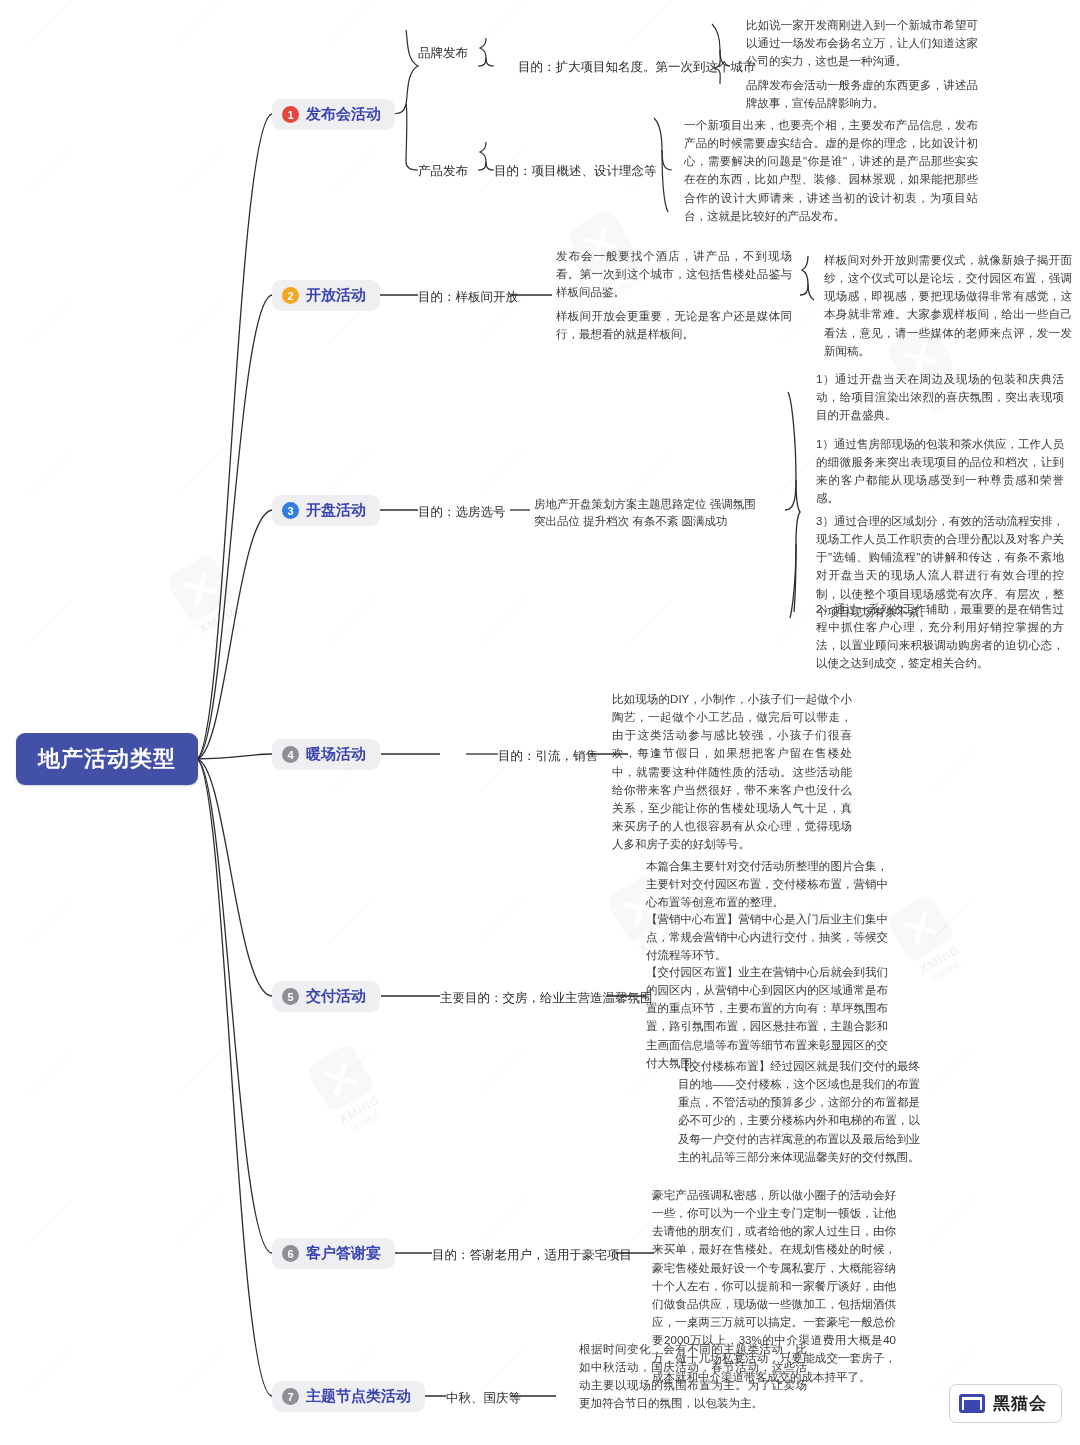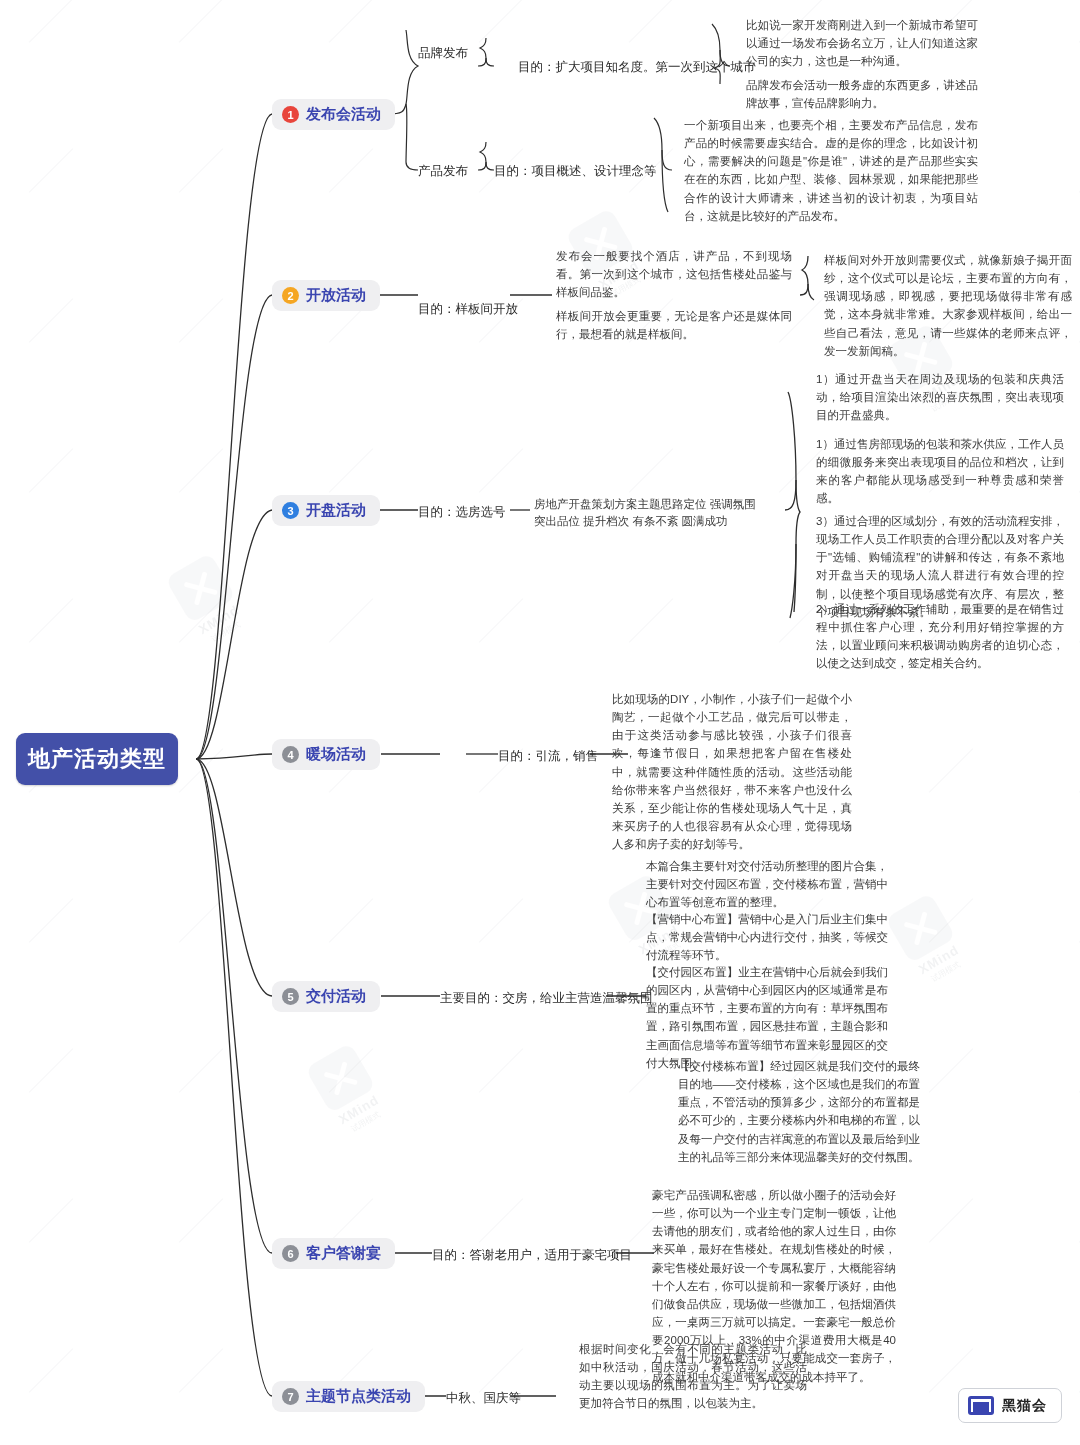--- a/index.html
+++ b/index.html
@@ -23,21 +23,21 @@
   .wm-logo .t{display:block;font-size:13px;letter-spacing:1px;margin-top:3px;font-weight:700;}
   .wm-logo .s{display:block;font-size:8px;margin-top:1px;}
 
   
   svg.lines{position:absolute;left:0;top:0;width:1080px;height:1445px;z-index:1;pointer-events:none;}
 
   
   .root{
     position:absolute;left:16px;top:733px;
     background:#4350a8;color:#fff;border-radius:9px;
-    padding:11px 12px;font-size:22px;font-weight:700;letter-spacing:1px;
+    padding:11px 22px;font-size:22px;font-weight:700;letter-spacing:1px;
     z-index:4;box-shadow:0 1px 2px rgba(0,0,0,.18);
   }
 
   
   .topic{
     position:absolute;z-index:4;
     background:#efeff1;border-radius:9px;
     padding:6px 14px 6px 10px;
     display:flex;align-items:center;gap:7px;
     font-size:15px;font-weight:700;color:#3a45b0;
@@ -73,21 +73,21 @@
   }
   .badge .mail::after{
     content:"";position:absolute;left:3px;top:3px;width:20px;height:13px;
     border-top:2px solid #fff;border-left:2px solid #fff;border-right:2px solid #fff;
     transform:skewY(0deg);box-sizing:border-box;
   }
   .badge .mail::before{
     content:"";position:absolute;left:4px;top:4px;width:18px;height:9px;
     border-top:2px solid #fff;transform:rotate(0);
   }
-  .badge .btxt{font-size:14px;font-weight:700;color:#222;letter-spacing:1px;}
+  .badge .btxt{font-size:17px;font-weight:700;color:#222;letter-spacing:1px;}
 </style>
 </head>
 <body>
 
 <div class="wm-layer" id="wmlayer">
     <div class="wm" style="left: 20px; top: 20px;">
       <span class="slash"></span>
     </div>
     <div class="wm" style="left: 170px; top: 20px;">
       <span class="slash"></span>
@@ -446,24 +446,24 @@
 
 <div class="tnode" style="left:418px;top:44px">品牌发布</div>
 <div class="tnode" style="left:518px;top:58px">目的：扩大项目知名度。第一次到这个城市</div>
 <div class="para" style="left:746px;top:16px;width:232px">比如说一家开发商刚进入到一个新城市希望可以通过一场发布会扬名立万，让人们知道这家公司的实力，这也是一种沟通。</div>
 <div class="para" style="left:746px;top:76px;width:232px">品牌发布会活动一般务虚的东西更多，讲述品牌故事，宣传品牌影响力。</div>
 
 <div class="tnode" style="left:418px;top:162px">产品发布</div>
 <div class="tnode" style="left:494px;top:162px">目的：项目概述、设计理念等</div>
 <div class="para" style="left:684px;top:116px;width:294px">一个新项目出来，也要亮个相，主要发布产品信息，发布产品的时候需要虚实结合。虚的是你的理念，比如设计初心，需要解决的问题是"你是谁"，讲述的是产品那些实实在在的东西，比如户型、装修、园林景观，如果能把那些合作的设计大师请来，讲述当初的设计初衷，为项目站台，这就是比较好的产品发布。</div>
 
-<div class="tnode" style="left:418px;top:300px">目的：样板间开放</div>
+<div class="tnode" style="left:418px;top:288px">目的：样板间开放</div>
 <div class="para" style="left:556px;top:247px;width:236px">发布会一般要找个酒店，讲产品，不到现场看。第一次到这个城市，这包括售楼处品鉴与样板间品鉴。</div>
 <div class="para" style="left:556px;top:307px;width:236px">样板间开放会更重要，无论是客户还是媒体同行，最想看的就是样板间。</div>
-<div class="para" style="left:824px;top:251px;width:248px">样板间对外开放则需要仪式，就像新娘子揭开面纱，这个仪式可以是论坛，主要布置的方向有，强调现场感，即视感，要把现场做得非常有感觉，这本身就非常难。大家参观样板间，给出一些自己看法，意见，请一些媒体的老师来点评，发一发新闻稿。</div>
+<div class="para" style="left:824px;top:251px;width:248px">样板间对外开放则需要仪式，就像新娘子揭开面纱，这个仪式可以是论坛，交付园区布置，强调现场感，即视感，要把现场做得非常有感觉，这本身就非常难。大家参观样板间，给出一些自己看法，意见，请一些媒体的老师来点评，发一发新闻稿。</div>
 
 <div class="tnode" style="left:418px;top:503px">目的：选房选号</div>
 <div class="para" style="left:534px;top:496px;width:254px;white-space:pre-line;line-height:1.5">房地产开盘策划方案主题思路定位  强调氛围
 突出品位  提升档次  有条不紊  圆满成功</div>
 <div class="para" style="left:816px;top:370px;width:248px">1）通过开盘当天在周边及现场的包装和庆典活动，给项目渲染出浓烈的喜庆氛围，突出表现项目的开盘盛典。</div>
 <div class="para" style="left:816px;top:435px;width:248px">1）通过售房部现场的包装和茶水供应，工作人员的细微服务来突出表现项目的品位和档次，让到来的客户都能从现场感受到一种尊贵感和荣誉感。</div>
 <div class="para" style="left:816px;top:512px;width:248px">3）通过合理的区域划分，有效的活动流程安排，现场工作人员工作职责的合理分配以及对客户关于"选铺、购铺流程"的讲解和传达，有条不紊地对开盘当天的现场人流人群进行有效合理的控制，以使整个项目现场感觉有次序、有层次，整个项目现场有条不紊。</div>
 <div class="para" style="left:816px;top:600px;width:248px">2）通过一系列的工作辅助，最重要的是在销售过程中抓住客户心理，充分利用好销控掌握的方法，以置业顾问来积极调动购房者的迫切心态，以使之达到成交，签定相关合约。</div>
 
 <div class="tnode" style="left:498px;top:747px">目的：引流，销售</div>

